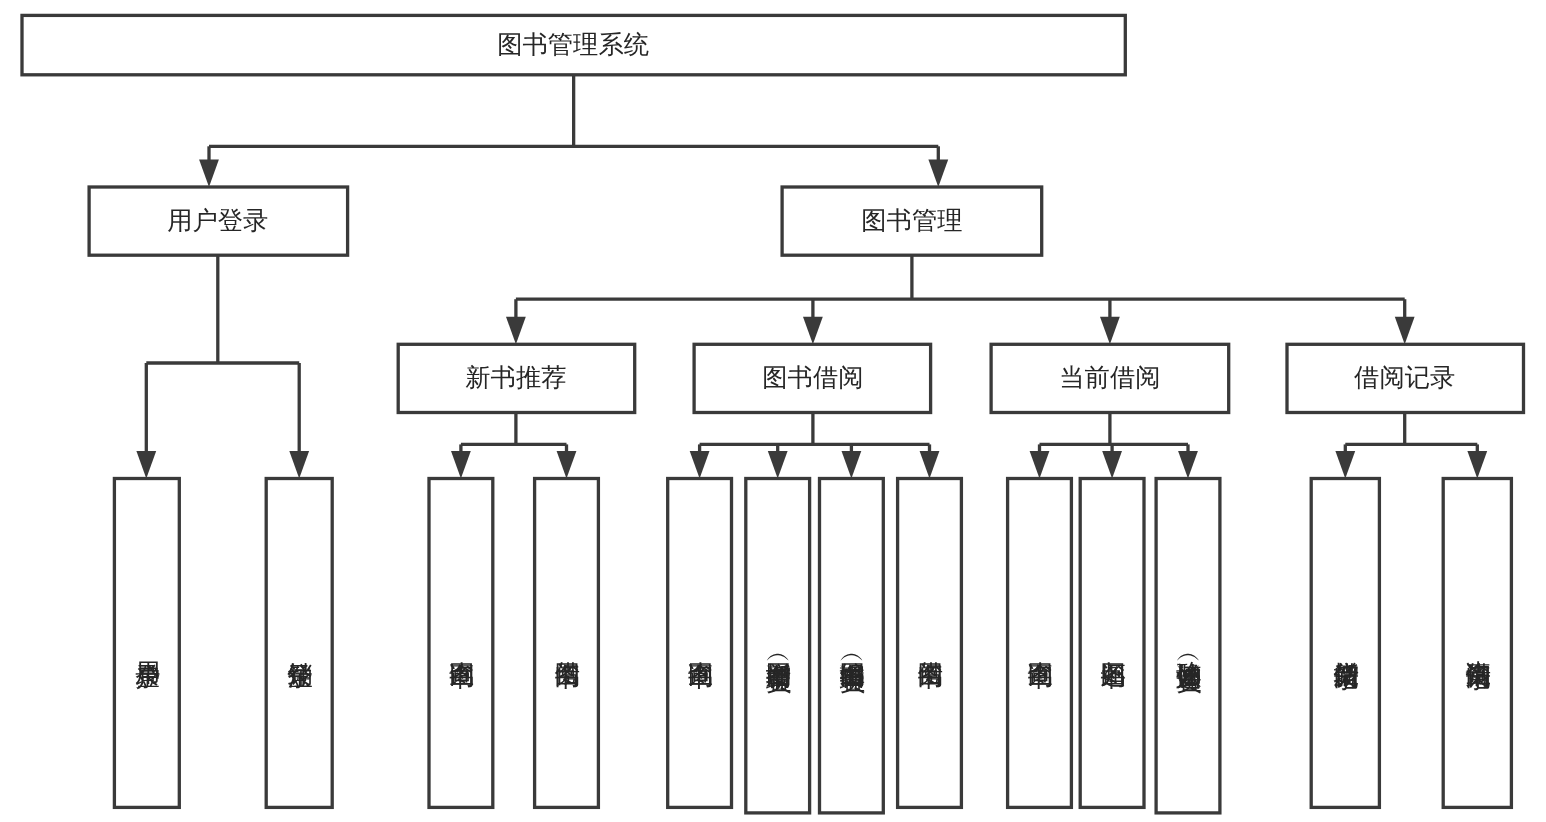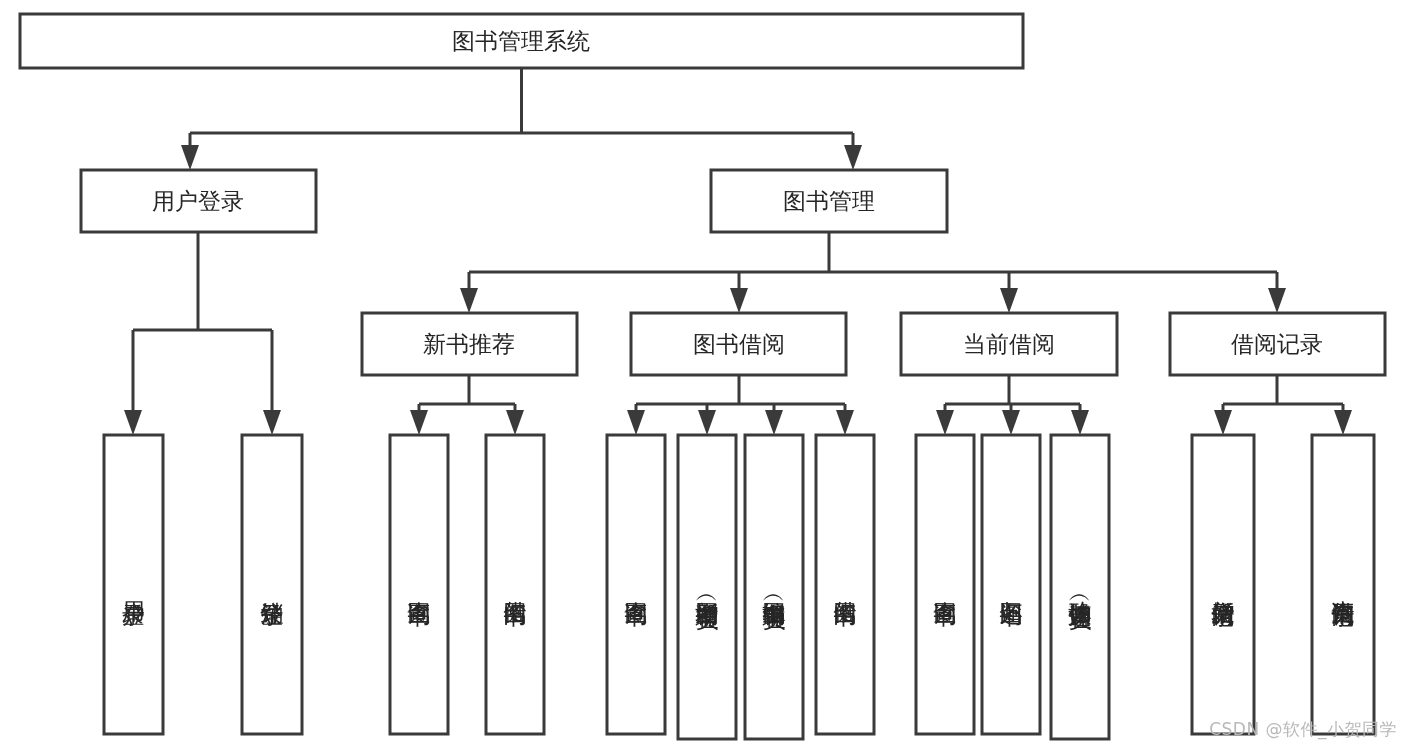--- a/index.html
+++ b/index.html
@@ -218,15 +218,14 @@
   <div class="leaf-label" style="left:745px; top:435px; width:58px; height:304px;">编辑图书（管理员）</div>
   <div class="leaf-label" style="left:816px; top:435px; width:58px; height:299px;">借阅图书</div>
 
   <div class="leaf-label" style="left:916px; top:435px; width:58px; height:299px;">查询图书</div>
   <div class="leaf-label" style="left:982px; top:435px; width:58px; height:299px;">归还图书</div>
   <div class="leaf-label" style="left:1051px; top:435px; width:58px; height:304px;">确认归还（管理员）</div>
 
   <div class="leaf-label" style="left:1192px; top:435px; width:62px; height:299px;">新增借阅记录</div>
   <div class="leaf-label" style="left:1312px; top:435px; width:62px; height:299px;">查询借阅记录</div>
 
-  <div class="watermark">CSDN @软件_小贺同学</div>
 
 </div>
 
 </body></html>

